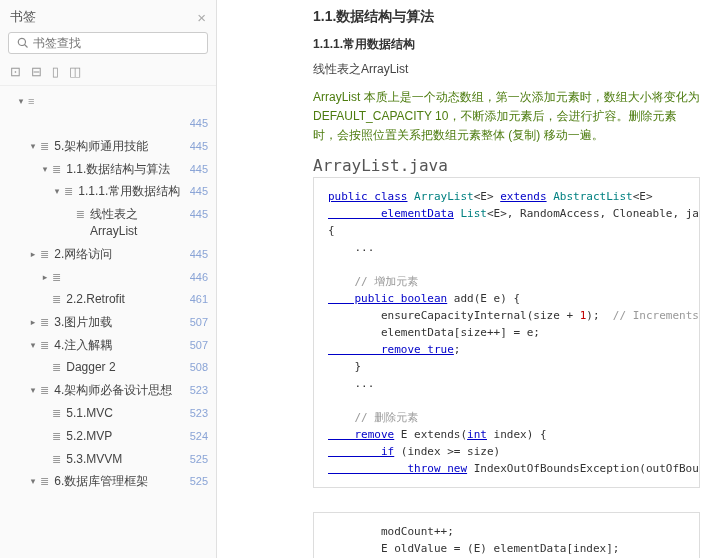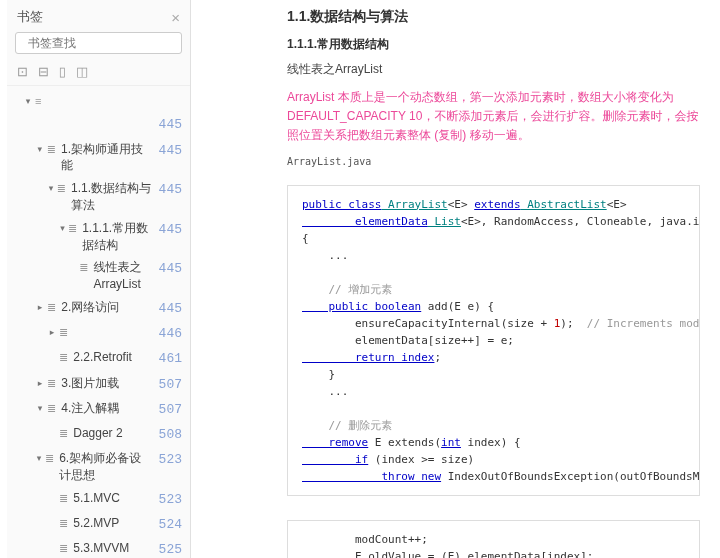--- a/index.html
+++ b/index.html
@@ -1,41 +1,41 @@
 <!DOCTYPE html>
 <html><head>
 <meta charset="utf-8">
 <style>
 * { box-sizing: border-box; margin: 0; padding: 0; }
 body { font-family: -apple-system, "Microsoft YaHei", sans-serif; font-size: 12px; color: #333; background: #fff; width: 720px; height: 558px; overflow: hidden; display: flex; }
-.sidebar { width: 184px; border-right: 1px solid #e0e0e0; display: flex; flex-direction: column; background: #fafafa; margin-left: 7px; }
+.sidebar { width: 217px; border-right: 1px solid #e0e0e0; display: flex; flex-direction: column; background: #fafafa; }
 .sb-header { display: flex; align-items: center; justify-content: space-between; padding: 8px 10px 6px; }
 .sb-title { font-size: 13px; color: #555; }
 .close-x { color: #aaa; font-size: 15px; cursor: pointer; }
 .search-wrap { padding: 0 8px 6px; }
 .search-box { display: flex; align-items: center; border: 1px solid #ccc; border-radius: 3px; background: #fff; padding: 3px 8px; }
 .search-box svg { width: 12px; height: 12px; fill: #888; margin-right: 4px; }
 .search-box input { border: none; outline: none; font-size: 12px; flex: 1; background: transparent; }
 .toolbar { display: flex; gap: 10px; padding: 4px 10px 6px; border-bottom: 1px solid #eee; }
 .toolbar span { color: #999; font-size: 13px; cursor: pointer; }
 .tree { flex: 1; overflow: auto; padding: 4px 0; }
 .tree-row { display: flex; align-items: flex-start; justify-content: space-between; padding: 3px 8px 3px 0; cursor: pointer; line-height: 1.4; }
 .tree-label { display: flex; align-items: flex-start; gap: 2px; flex: 1; color: #444; }
 .tree-label .caret { width: 10px; color: #777; font-size: 9px; padding-top: 2px; text-align: center; }
 .tree-label .bm { color: #999; font-size: 11px; padding-top: 1px; margin-right: 3px; }
-.page-num { color: #8aa4d6; font-size: 13px; padding-left: 6px; padding-top: 1px; font-family: Liberation Mono, monospace; }
+.page-num { color: #8aa4d6; font-size: 11px; padding-left: 6px; padding-top: 1px; }
 .content { flex: 1; overflow: auto; padding: 8px 20px 20px 96px; background: #fff; }
 .content h1 { font-size: 14px; font-weight: bold; margin-bottom: 10px; }
 .content h2 { font-size: 12px; font-weight: bold; margin-bottom: 8px; }
 .content .sub { font-size: 12px; color: #444; margin-bottom: 10px; }
-.content .para { font-size: 12px; color: #ec4899; line-height: 1.6; margin-bottom: 10px; }
-.code-label { font-family: Consolas, monospace; font-size: 10px; color: #555; margin-bottom: 18px; }
+.content .para { font-size: 12px; color: #4d7c0f; line-height: 1.6; margin-bottom: 10px; }
+.code-label { font-family: Consolas, monospace; font-size: 16px; color: #555; margin-bottom: 2px; }
 .code-block { border: 1px solid #ddd; background: #fff; padding: 10px 14px; font-family: Consolas, monospace; font-size: 11px; line-height: 1.55; white-space: pre; overflow-x: auto; margin-bottom: 24px; }
 .kw { color: #0000c8; text-decoration: underline; }
-.ty { color: #008080; text-decoration: underline; }
+.ty { color: #008080; }
 .cm { color: #999; }
 .st { color: #c00000; }
 </style>
 </head>
 <body>
 
 <div class="sidebar">
   <div class="sb-header">
     <span class="sb-title">书签</span>
     <span class="close-x">×</span>
@@ -66,21 +66,21 @@
         <div class="tree-label" style="padding-left: 16px;">
           <span class="caret"></span>
           <span></span>
         </div>
         <span class="page-num">445</span>
       </div>
       <div class="tree-row">
         <div class="tree-label" style="padding-left: 28px;">
           <span class="caret">▾</span>
           <span class="bm">≣</span>
-          <span>1.架构师通用技能</span>
+          <span>5.架构师通用技能</span>
         </div>
         <span class="page-num">445</span>
       </div>
       <div class="tree-row">
         <div class="tree-label" style="padding-left: 40px;">
           <span class="caret">▾</span>
           <span class="bm">≣</span>
           <span>1.1.数据结构与算法</span>
         </div>
         <span class="page-num">445</span>
@@ -145,21 +145,21 @@
           <span class="caret"></span>
           <span class="bm">≣</span>
           <span>Dagger 2</span>
         </div>
         <span class="page-num">508</span>
       </div>
       <div class="tree-row">
         <div class="tree-label" style="padding-left: 28px;">
           <span class="caret">▾</span>
           <span class="bm">≣</span>
-          <span>6.架构师必备设计思想</span>
+          <span>4.架构师必备设计思想</span>
         </div>
         <span class="page-num">523</span>
       </div>
       <div class="tree-row">
         <div class="tree-label" style="padding-left: 40px;">
           <span class="caret"></span>
           <span class="bm">≣</span>
           <span>5.1.MVC</span>
         </div>
         <span class="page-num">523</span>
@@ -200,21 +200,21 @@
 
   <div class="code-block"><span class="kw">public class</span><span class="ty"> ArrayList</span><span>&lt;E&gt; </span><span class="kw">extends</span><span class="ty"> AbstractList</span><span>&lt;E&gt;</span>
 <span class="kw">        elementData</span><span class="ty"> List</span><span>&lt;E&gt;, RandomAccess, Cloneable, java.io.Serializable</span>
 <span>{</span>
 <span>    ...</span>
 <span></span>
 <span class="cm">    // 增加元素</span>
 <span class="kw">    public boolean</span><span> add(E e) {</span>
 <span>        ensureCapacityInternal(size + </span><span class="st">1</span><span>);  </span><span class="cm">// Increments modCount!!</span>
 <span>        elementData[size++] = e;</span>
-<span class="kw">        return index</span><span>;</span>
+<span class="kw">        remove true</span><span>;</span>
 <span>    }</span>
 <span>    ...</span>
 <span></span>
 <span class="cm">    // 删除元素</span>
 <span class="kw">    remove</span><span> E extends(</span><span class="kw">int</span><span> index) {</span>
 <span class="kw">        if</span><span> (index &gt;= size)</span>
 <span class="kw">            throw new</span><span> IndexOutOfBoundsException(outOfBoundsMsg(index));</span></div>
 
   <div class="code-block"><span>        modCount++;</span>
 <span>        E oldValue = (E) elementData[index];</span>

